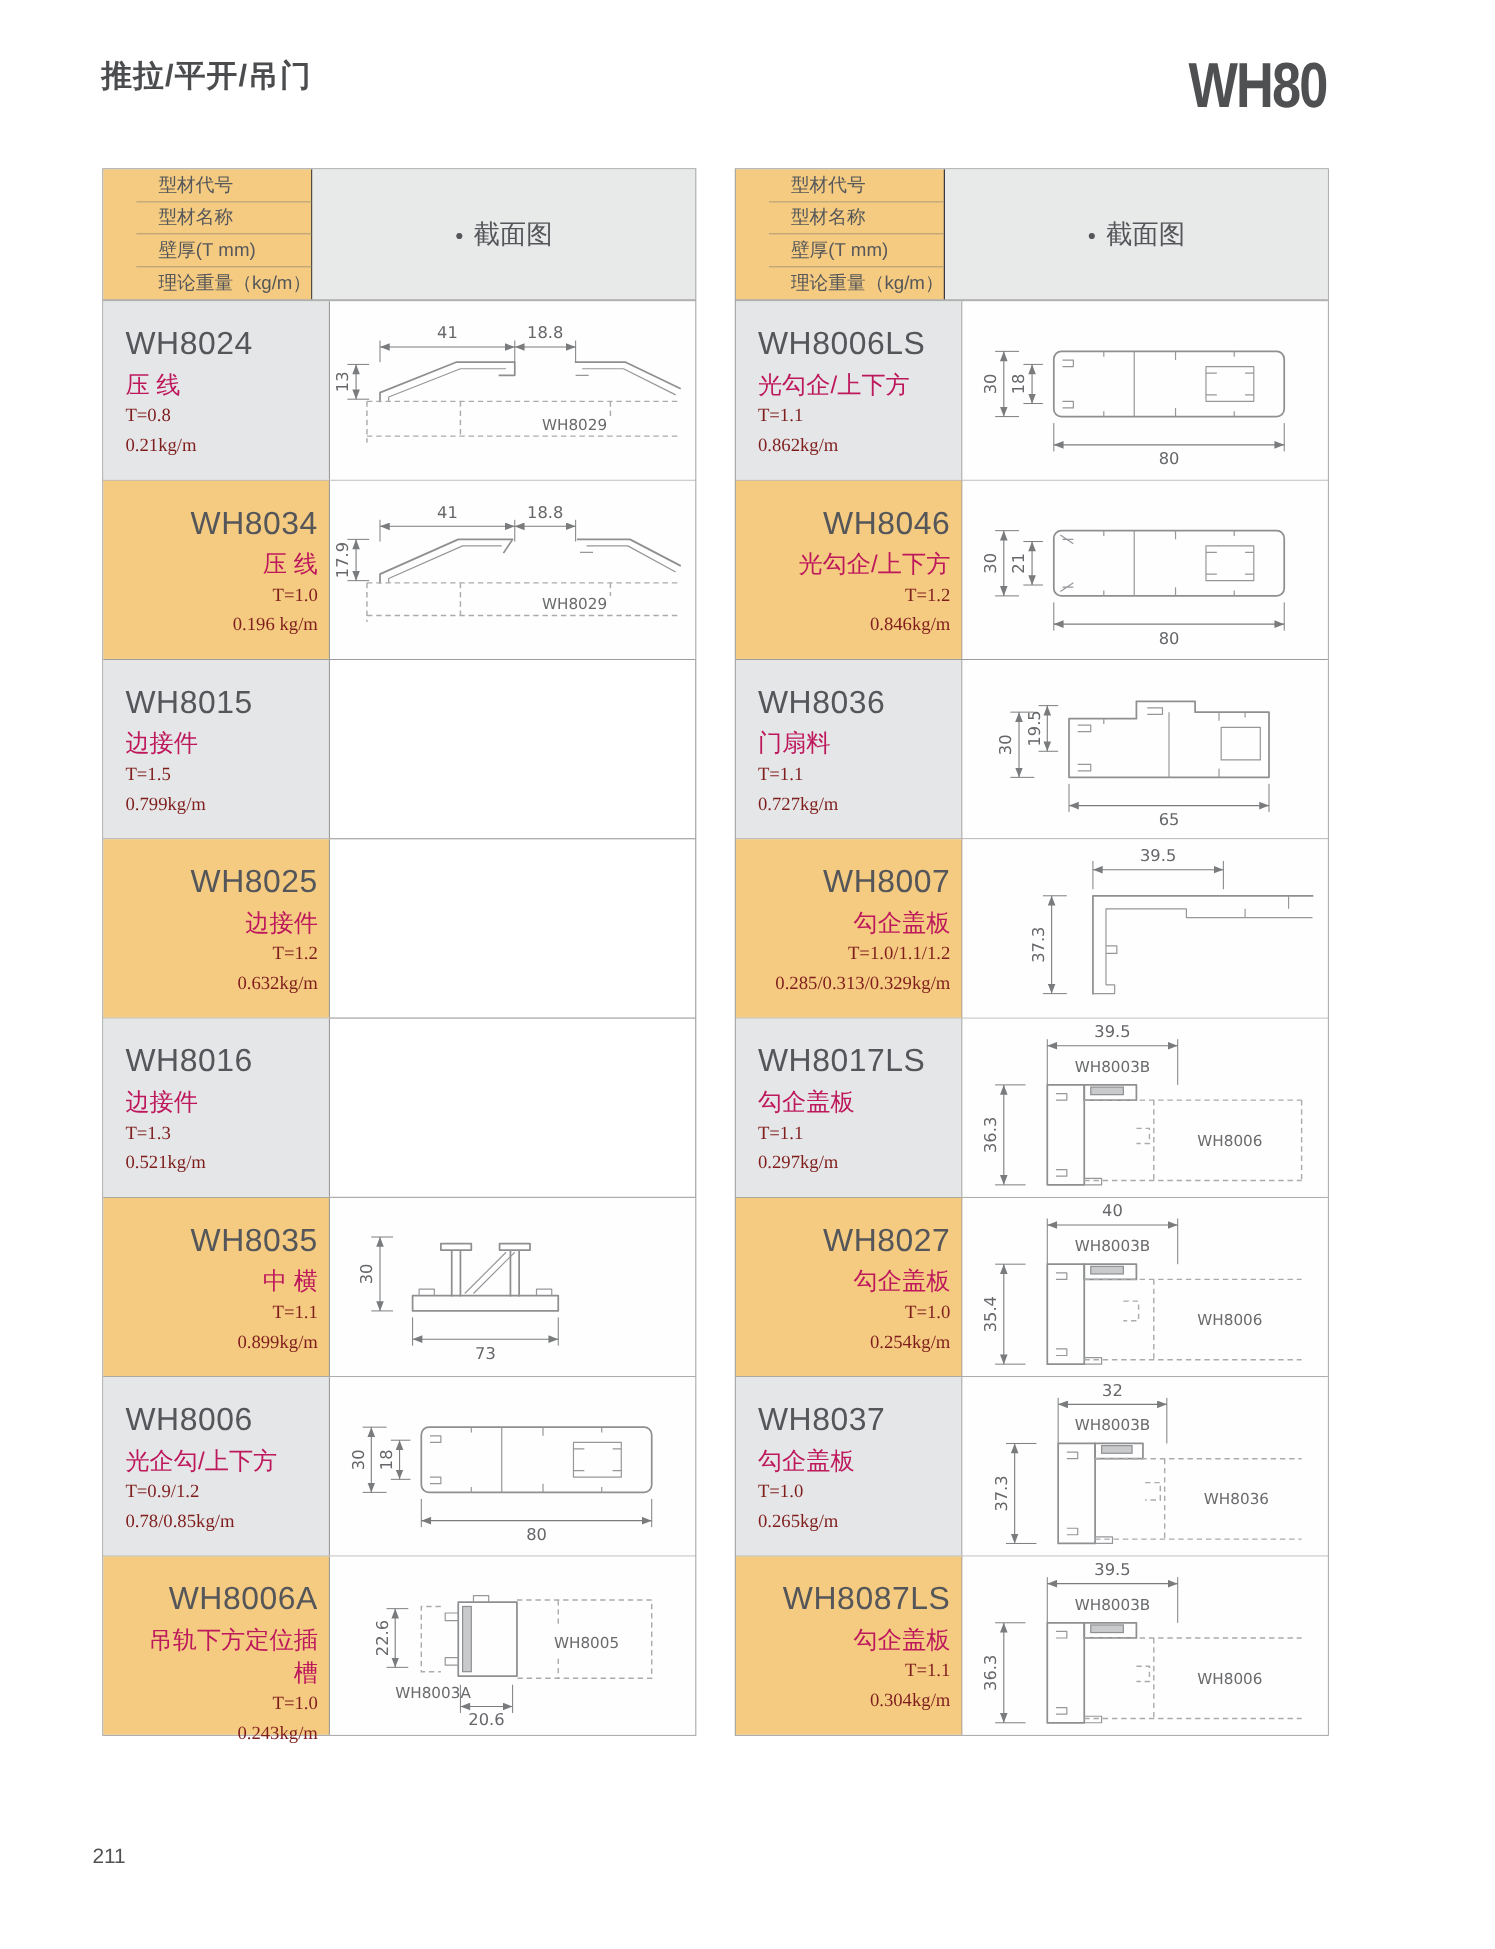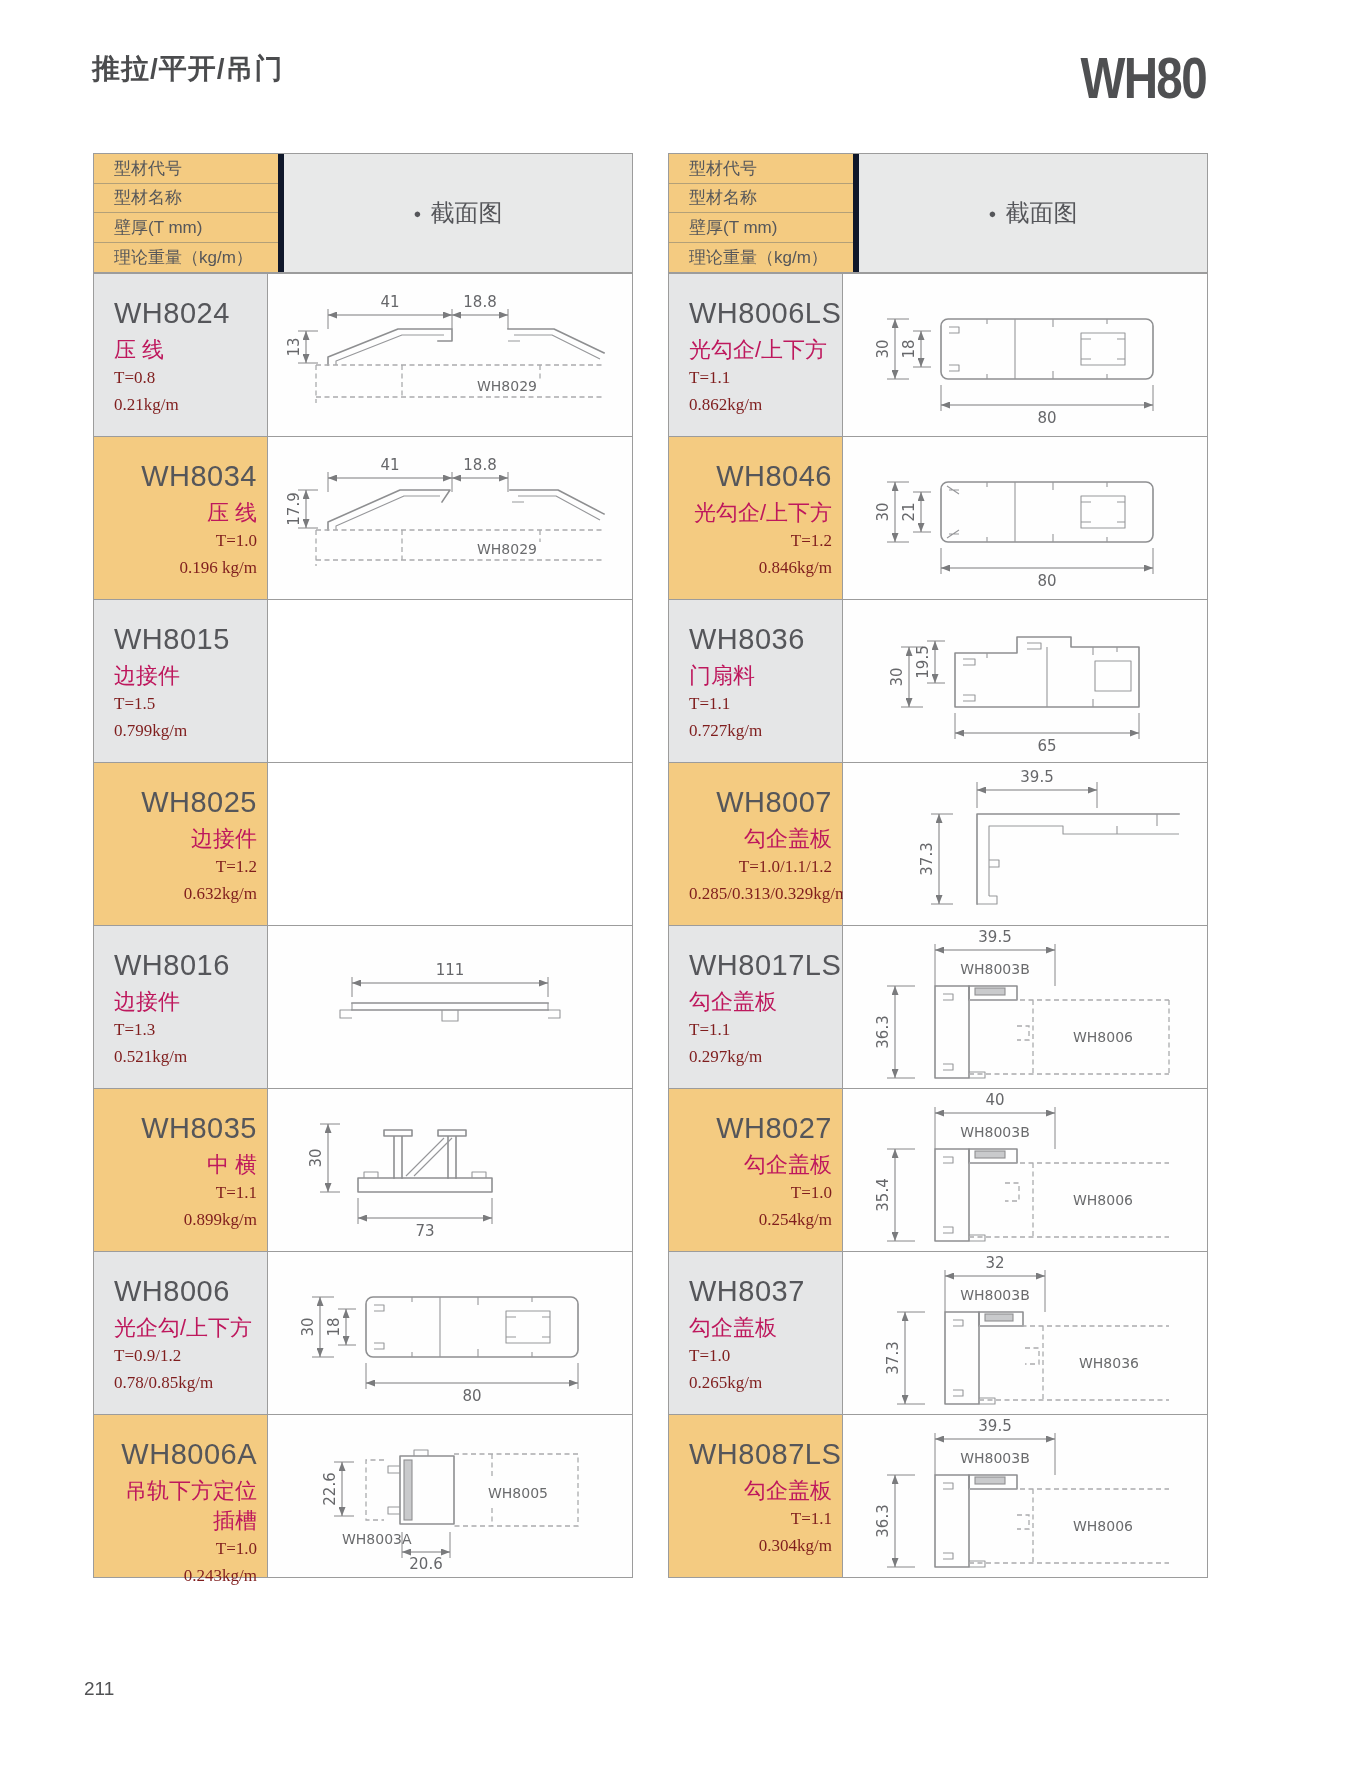--- a/index.html
+++ b/index.html
@@ -12,32 +12,32 @@
   .title-right{position:absolute;left:1046px;top:44px;width:160px;text-align:right;
     font-size:58px;font-weight:800;color:#4f5052;letter-spacing:-2px;
     transform:scaleX(0.82);transform-origin:right center;}
   .page-num{position:absolute;left:84px;top:1678px;font-size:19px;font-weight:400;color:#515254;}
 
   .ptable{position:absolute;top:153px;width:538px;border:1px solid #9c9c9c;background:#fff;box-sizing:content-box;}
   #table-left{left:93px;}
   #table-right{left:668px;}
 
   .thead{display:flex;height:118px;border-bottom:1px solid #9c9c9c;}
-  .thead-labels{width:190px;box-sizing:border-box;border-right:6px solid #0f172a;
-    display:grid;grid-template-rows:repeat(4,1fr);background:#f4cb81;}
+  .thead-labels{width:190px;box-sizing:border-box;border-right:1px solid #0f172a;
+    display:grid;grid-template-rows:repeat(4,1fr);background:#f4cb81;padding-left:30px;}
   .hcell{display:flex;align-items:center;padding-left:20px;font-size:17px;color:#56575a;
     border-bottom:1px solid #b3a078;}
   .hcell:last-child{border-bottom:none;}
   .thead-section{flex:1;background:#e8e9e9;display:flex;align-items:center;justify-content:center;
     font-size:24px;color:#55565a;}
   .bullet{font-size:13px;margin-right:9px;color:#55565a;}
 
   .trow{display:flex;height:162px;border-top:1px solid #9c9c9c;}
   .trow:first-of-type{border-top:none;}
-  .label-cell{width:174px;box-sizing:border-box;border-right:1px solid #9c9c9c;
+  .label-cell{width:206px;box-sizing:border-box;border-right:1px solid #9c9c9c;
     padding:24px 10px 18px 20px;display:flex;flex-direction:column;}
   .label-cell.gray{background:#e5e6e7;}
   .label-cell.orange{background:#f4cb81;text-align:right;}
   .code{font-size:29px;color:#55565a;letter-spacing:.5px;line-height:1.05;}
   .pname{font-size:22px;color:#be185d;margin-top:7px;}
   .spec{margin-top:auto;font-size:17px;color:#7f1d1d;line-height:1.55;font-family:Liberation Serif, serif;}
   .diagram-cell{flex:1;background:#fefefe;display:flex;align-items:center;justify-content:center;overflow:hidden;}
 
   svg text{font-family:"DejaVu Sans","Liberation Sans",sans-serif;}
   .profile{fill:none;stroke:#8e8f91;stroke-width:1.6;stroke-linejoin:round;stroke-linecap:square;}
@@ -175,31 +175,20 @@
 
   <div class="trow">
     <div class="label-cell gray">
       <div class="code">WH8016</div>
       <div class="pname">边接件</div>
       <div class="spec">
         <div>T=1.3</div>
         <div>0.521kg/m</div>
       </div>
     </div>
-    <div class="diagram-cell">
-      <svg width="336" height="152" viewBox="0 0 336 152">
-        <line class="ext" x1="70" y1="46" x2="70" y2="66"></line>
-          <line class="ext" x1="266" y1="46" x2="266" y2="66"></line>
-        <line class="dim" x1="70" y1="52" x2="266" y2="52" marker-start="url(#aL)" marker-end="url(#aR)"></line>
-        <text class="dtxt" x="168" y="44" text-anchor="middle">111</text>
-        <path class="profile" d="M70,72 H266 M70,79 H266"></path>
-        <path class="p2" d="M70,72 V79 H58 V87 H70 M266,72 V79 H278 V87 H266"></path>
-        <path class="p2" d="M160,79 V90 H176 V79"></path>
-      </svg>
-    </div>
   </div>
 
   <div class="trow">
     <div class="label-cell orange">
       <div class="code">WH8035</div>
       <div class="pname">中 横</div>
       <div class="spec">
         <div>T=1.1</div>
         <div>0.899kg/m</div>
       </div>

